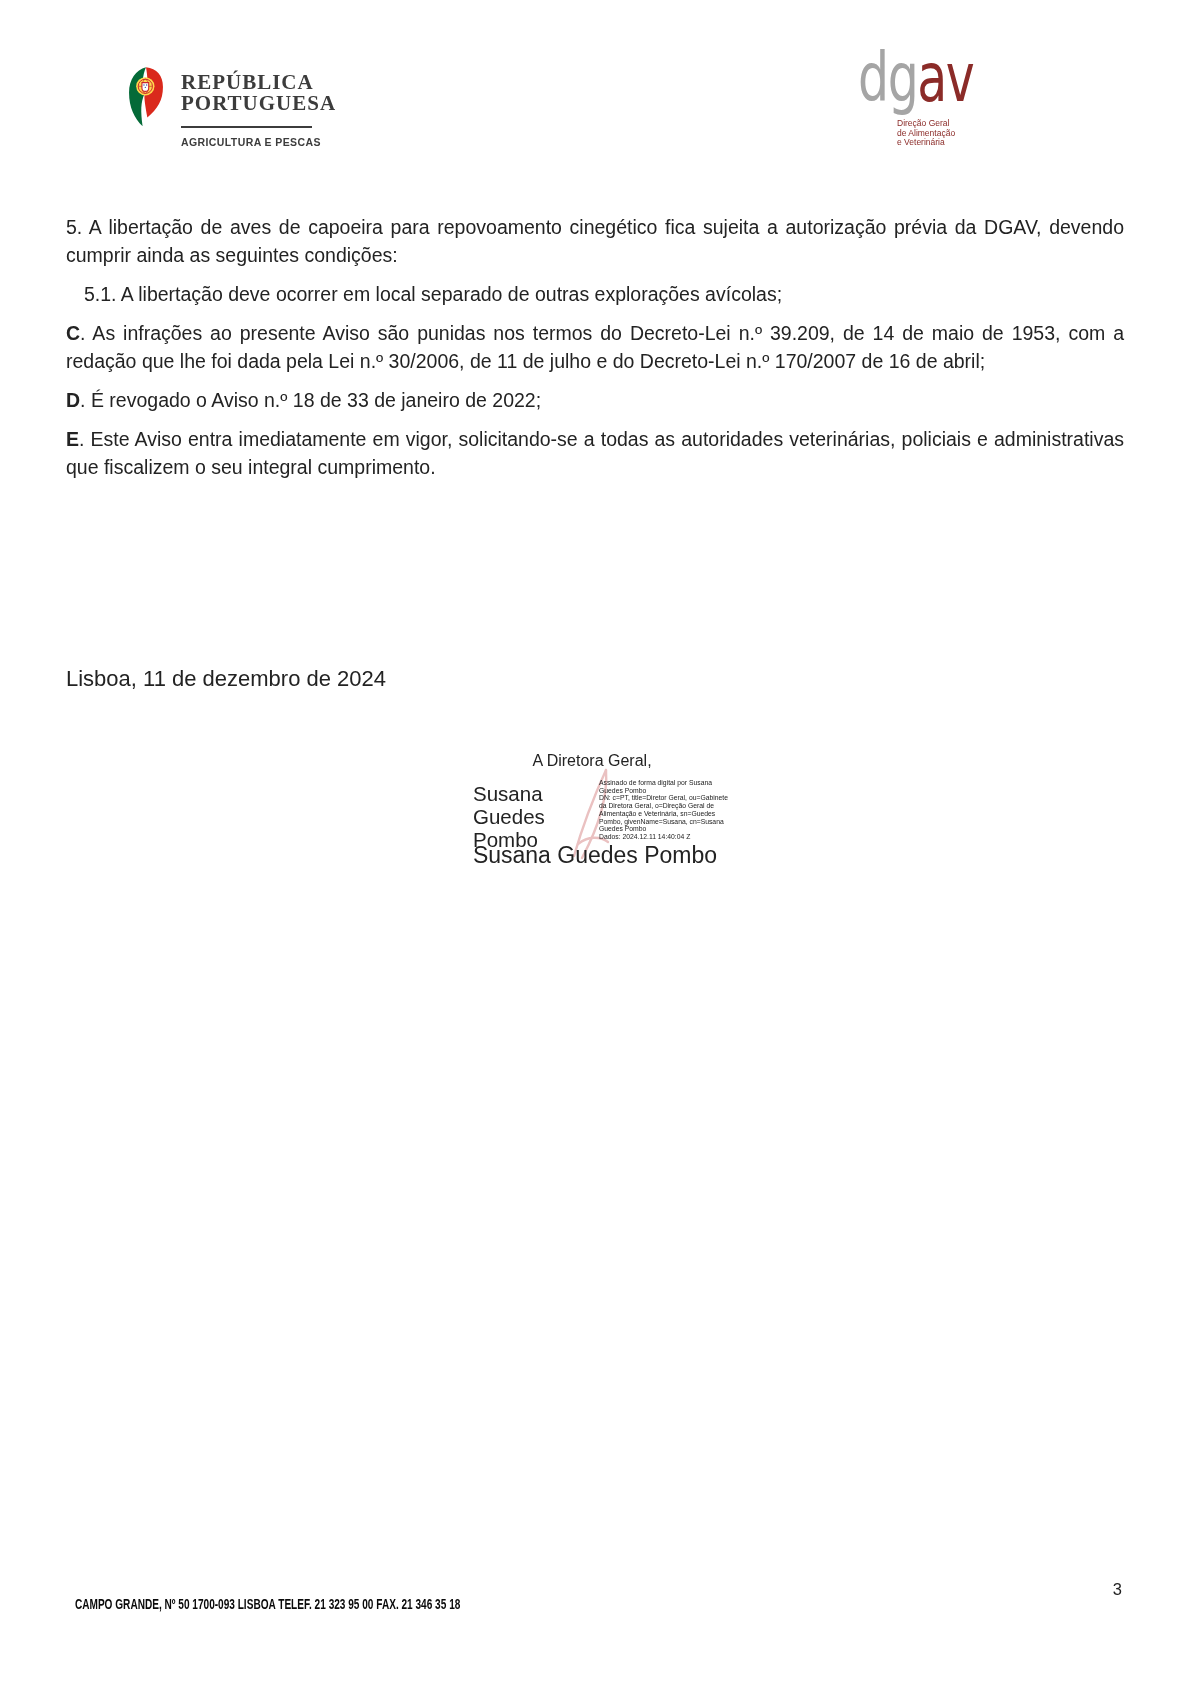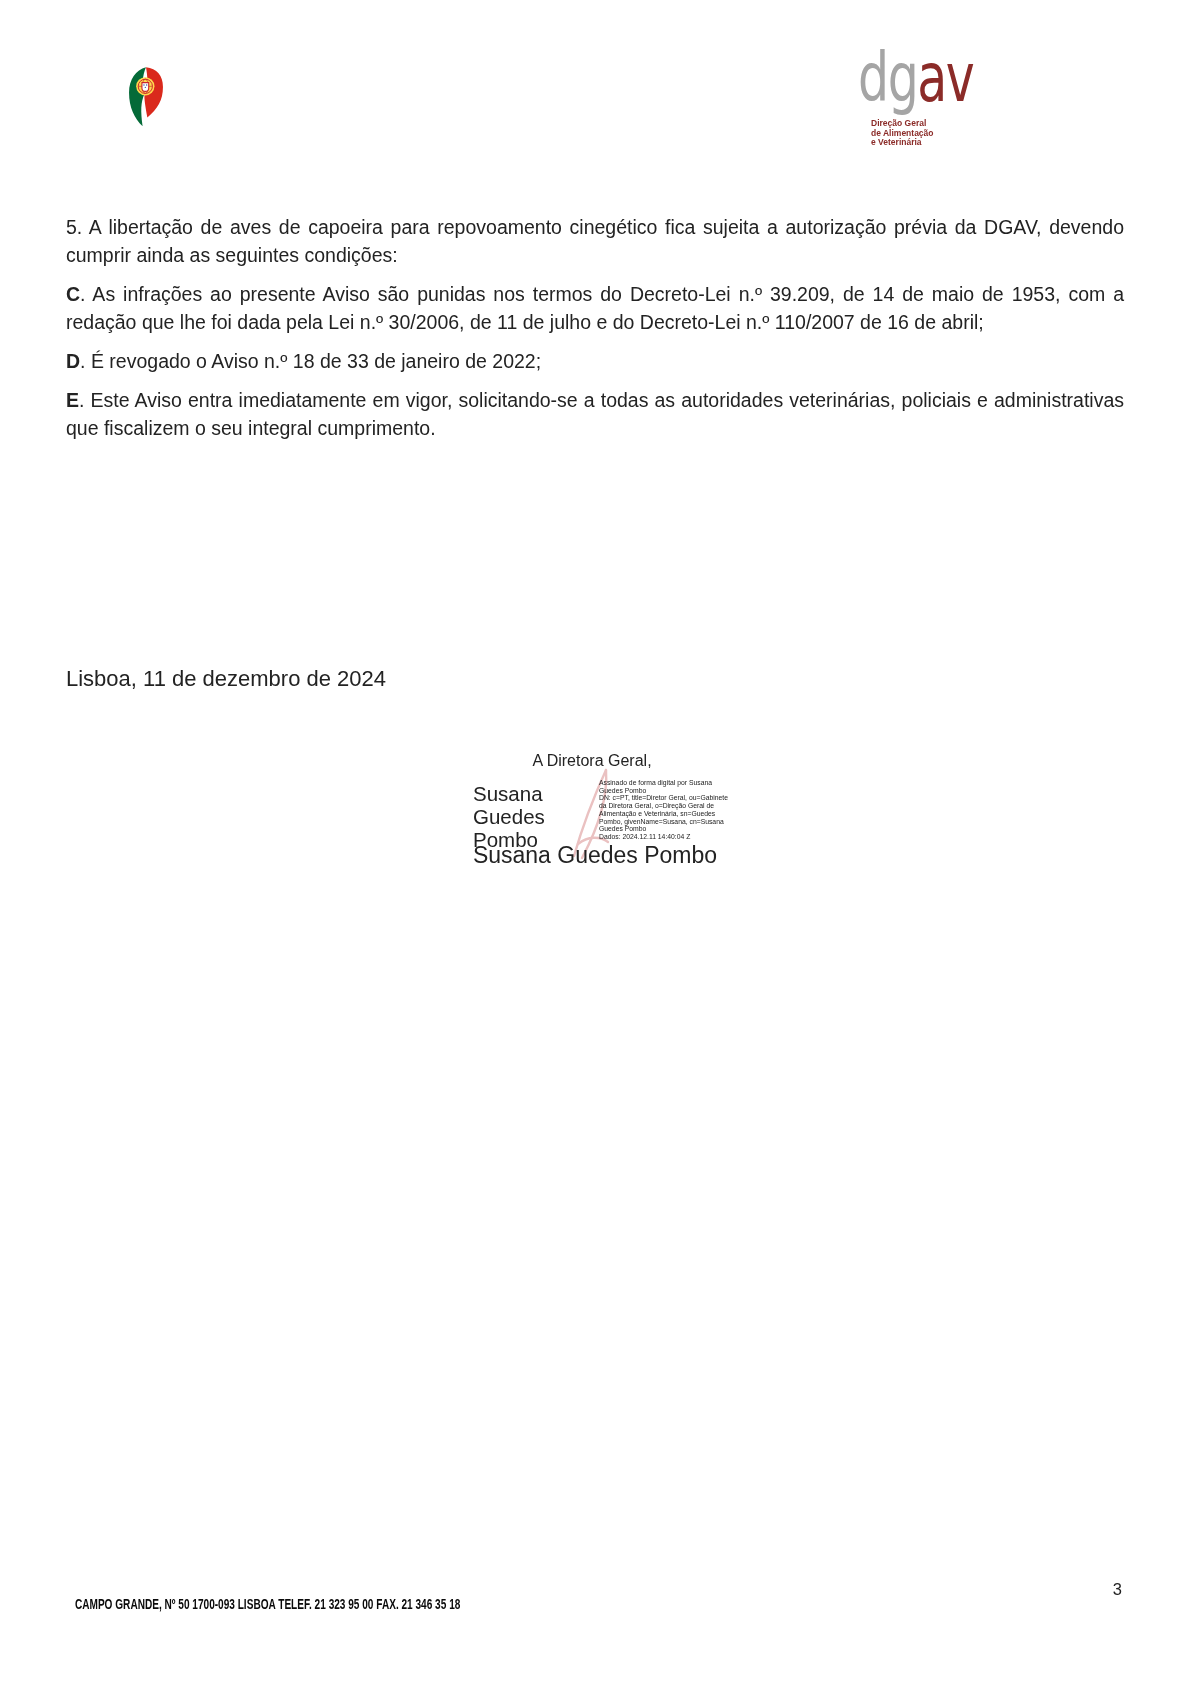--- a/index.html
+++ b/index.html
@@ -31,22 +31,22 @@
   
   .dgav-word{
     position:absolute;left:858px;top:44px;
     font-size:68px;line-height:1;letter-spacing:-2px;
     transform:scaleX(.72);transform-origin:left top;
     font-family:"DejaVu Sans", sans-serif;
   }
   .dgav-gray{color:#a5a5a5;}
   .dgav-red{color:#8b2b28;}
   .dgav-tagline{
-    position:absolute;left:871px;top:119px;
-    font-size:8.5px;line-height:9.5px;font-weight:bold;color:#8b2b28;
+    position:absolute;left:897px;top:119px;
+    font-size:8.5px;line-height:9.5px;font-weight:normal;color:#8b2b28;
   }
 
   
   .content{
     position:absolute;left:66px;right:66px;top:213px;
     font-size:19.5px;line-height:28px;text-align:justify;
   }
   .content p{margin:0 0 11px 0;}
   .content p.indent{text-indent:18px;}
   .lead{font-weight:bold;}
@@ -89,34 +89,43 @@
       <path d="M28,1 C44,3 53,13 53,30 C53,50 45,62 30,75 C27,58 25,48 26,40 C32,28 30,12 28,1 Z" fill="#da291c"></path>
       <circle cx="27" cy="29" r="13.5" fill="#ffd84d"></circle>
       <circle cx="27" cy="29" r="10.5" fill="none" stroke="#c9262c" stroke-width="1.4"></circle>
       <ellipse cx="27" cy="29" rx="4.5" ry="10.5" fill="none" stroke="#c9262c" stroke-width="1"></ellipse>
       <line x1="16.5" y1="29" x2="37.5" y2="29" stroke="#c9262c" stroke-width="1"></line>
       <path d="M22,23.5 h10 v8 a5,5 0 0 1 -5,5 a5,5 0 0 1 -5,-5 Z" fill="#ffffff" stroke="#c9262c" stroke-width="1.6"></path>
       <circle cx="25" cy="27" r="1" fill="#2b4da0"></circle>
       <circle cx="29" cy="27" r="1" fill="#2b4da0"></circle>
       <circle cx="27" cy="30.5" r="1" fill="#2b4da0"></circle>
     </svg>
+    <div class="gov-text">
+      <div class="gov-name">
+        <span>REPÚBLICA</span><br>
+        <span>PORTUGUESA</span>
+      </div>
+      <div class="gov-rule"></div>
+      <div class="gov-ministry">AGRICULTURA E PESCAS</div>
+    </div>
   </div>
 
   <div class="dgav-word">
     <span class="dgav-gray">dg</span><span class="dgav-red">av</span>
   </div>
   <div class="dgav-tagline">
     <div>Direção Geral</div>
     <div>de Alimentação</div>
     <div>e Veterinária</div>
   </div>
 
   <div class="content">
     <p>5. A libertação de aves de capoeira para repovoamento cinegético fica sujeita a autorização prévia da DGAV, devendo cumprir ainda as seguintes condições:</p>
-    <p><span class="lead">C</span><span>. As infrações ao presente Aviso são punidas nos termos do Decreto-Lei n.º 39.209, de 14 de maio de 1953, com a redação que lhe foi dada pela Lei n.º 30/2006, de 11 de julho e do Decreto-Lei n.º 110/2007 de 16 de abril;</span></p>
+    <p class="indent">5.1. A libertação deve ocorrer em local separado de outras explorações avícolas;</p>
+    <p><span class="lead">C</span><span>. As infrações ao presente Aviso são punidas nos termos do Decreto-Lei n.º 39.209, de 14 de maio de 1953, com a redação que lhe foi dada pela Lei n.º 30/2006, de 11 de julho e do Decreto-Lei n.º 170/2007 de 16 de abril;</span></p>
     <p><span class="lead">D</span><span>. É revogado o Aviso n.º 18 de 33 de janeiro de 2022;</span></p>
     <p><span class="lead">E</span><span>. Este Aviso entra imediatamente em vigor, solicitando-se a todas as autoridades veterinárias, policiais e administrativas que fiscalizem o seu integral cumprimento.</span></p>
   </div>
 
   <div class="dateline">Lisboa, 11 de dezembro de 2024</div>
 
   <div class="sig-title">A Diretora Geral,</div>
 
   <div class="sig-box-name">Susana Guedes Pombo</div>
 

